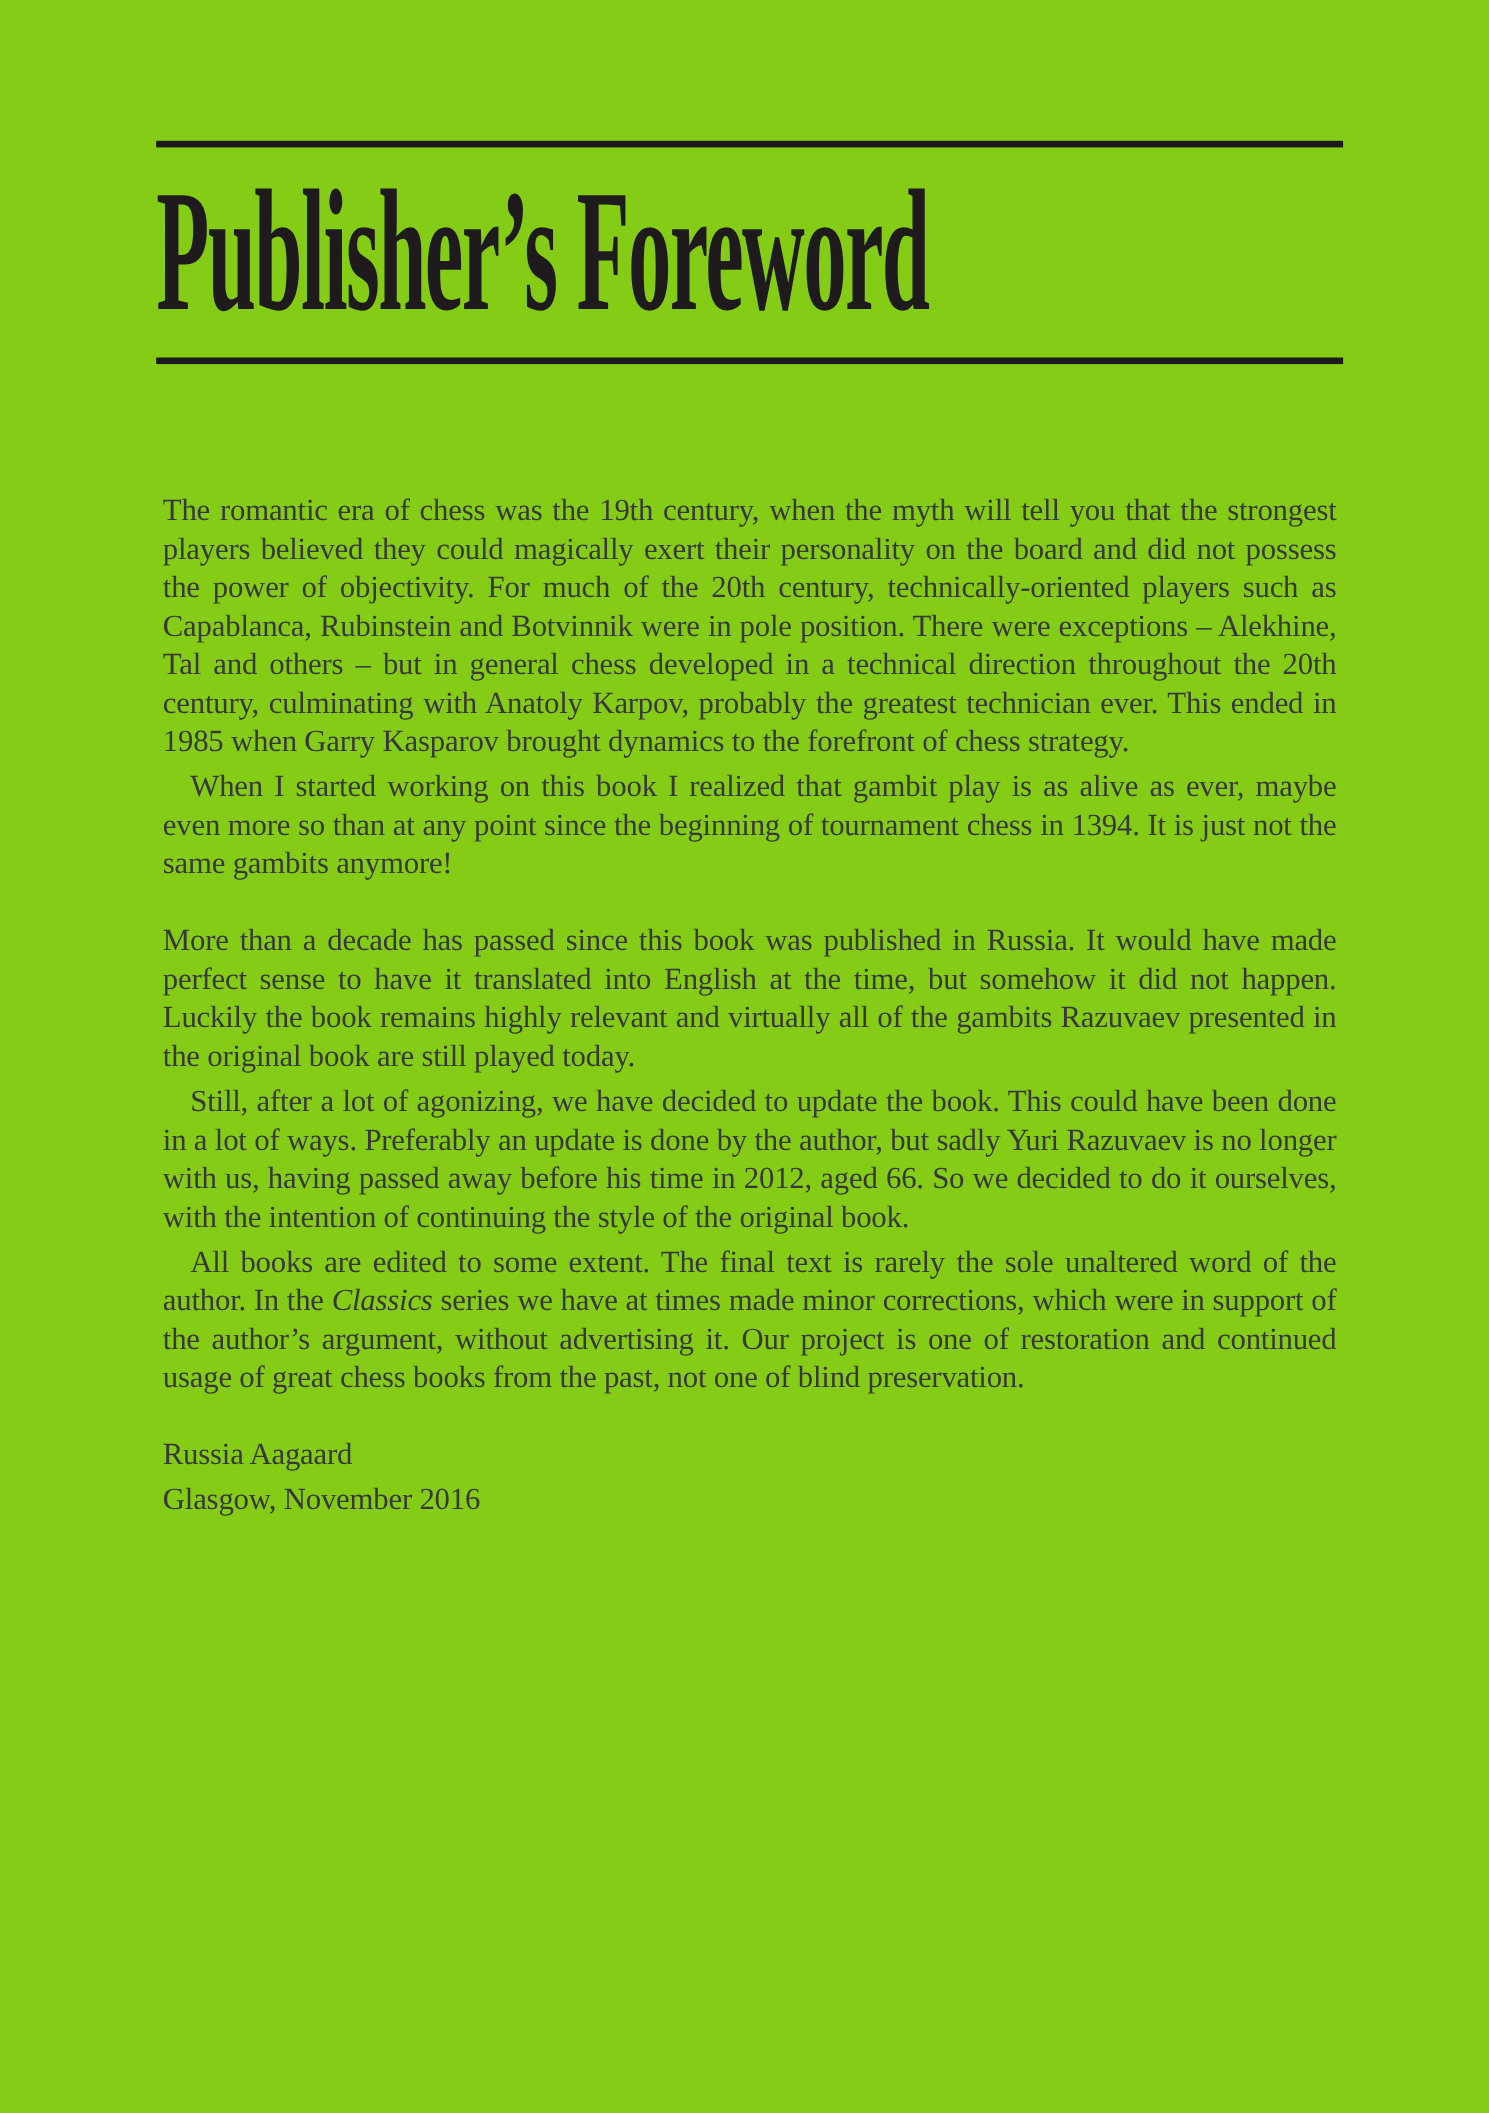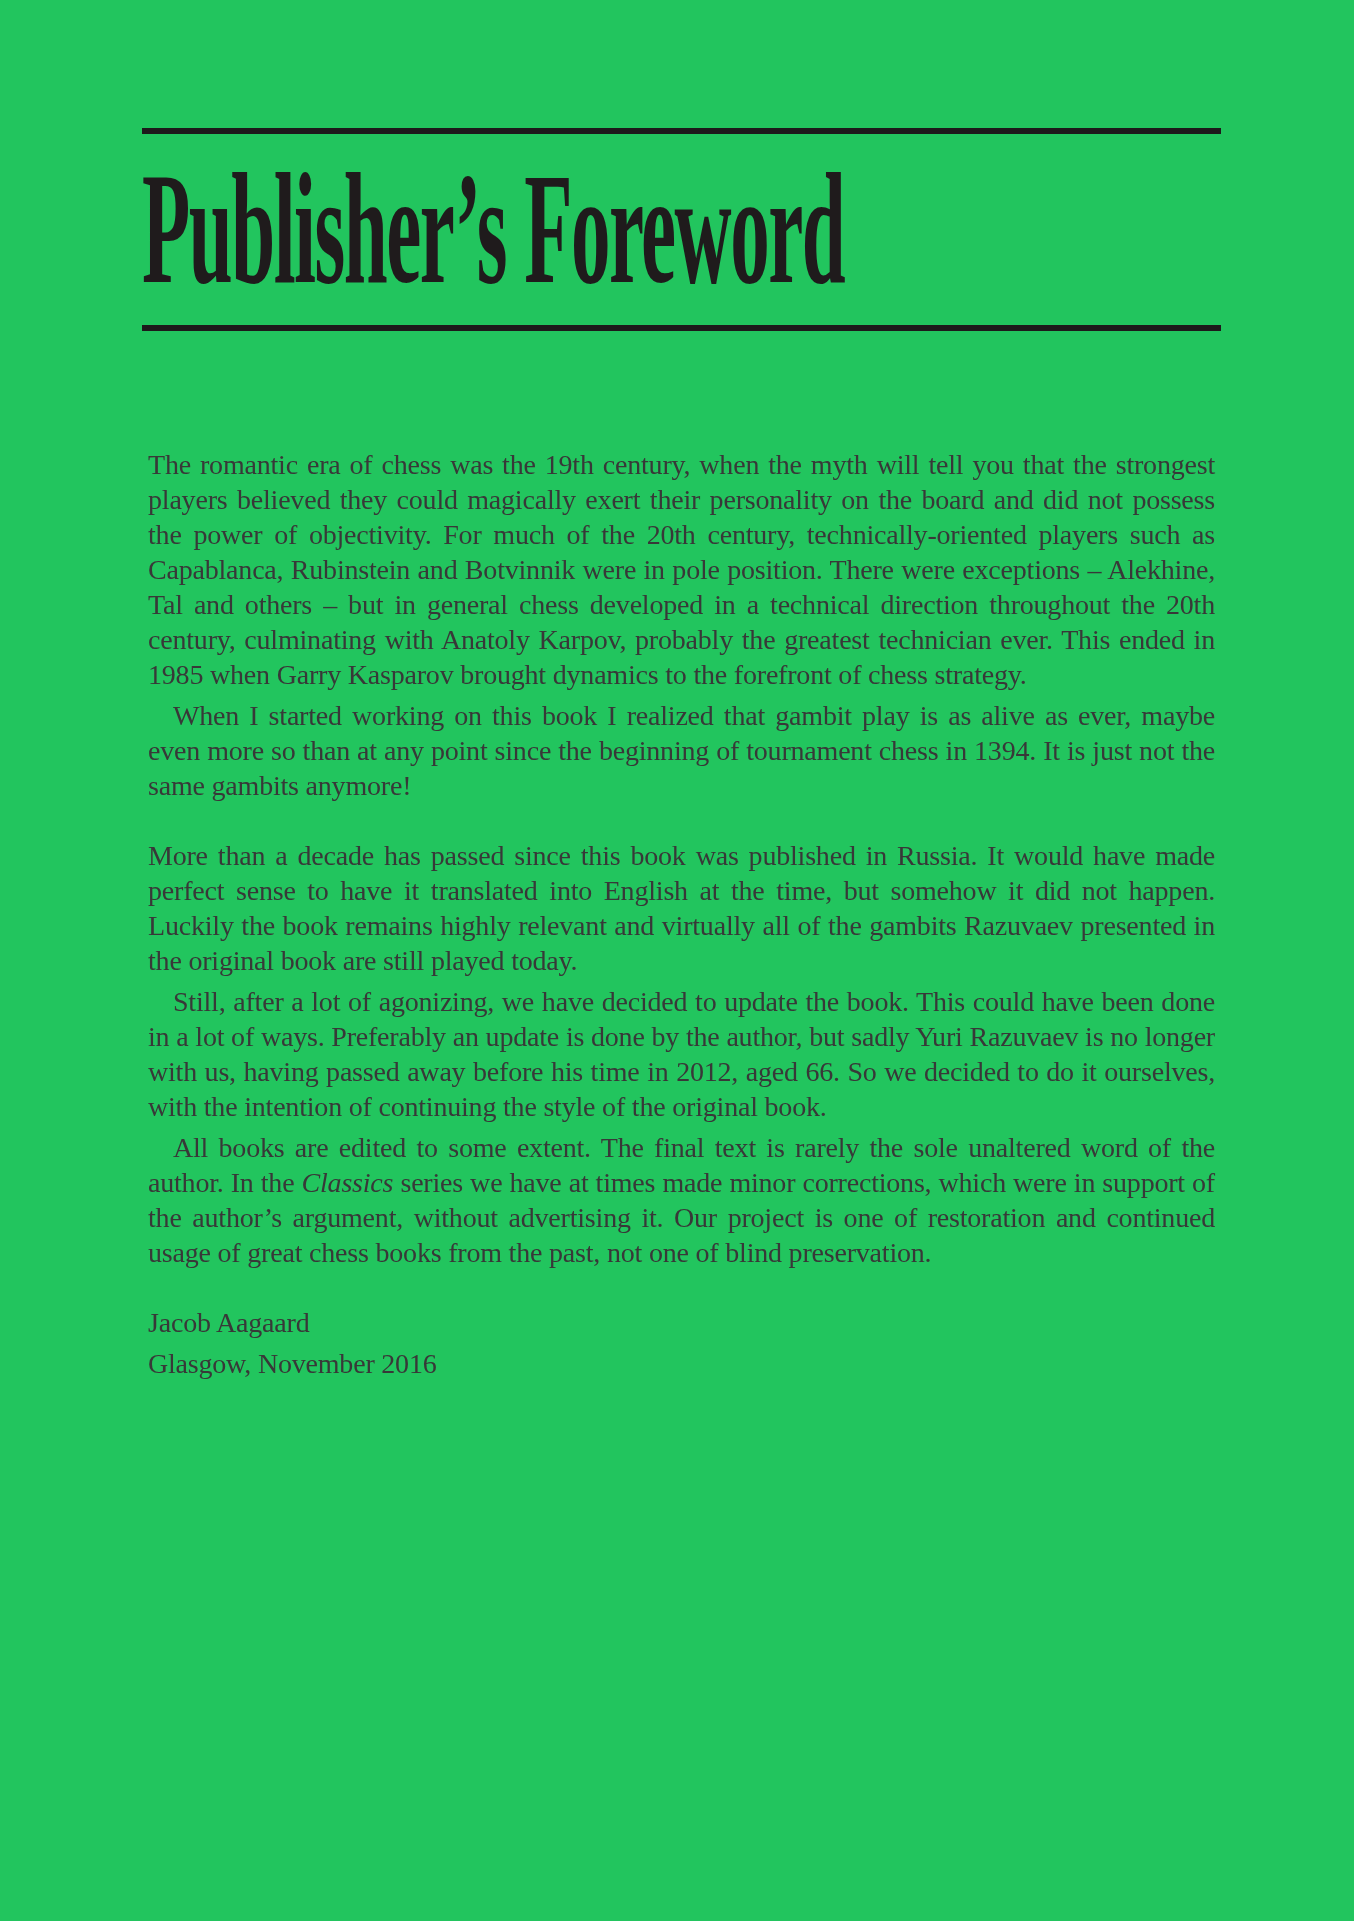--- a/index.html
+++ b/index.html
@@ -4,21 +4,21 @@
 <style>
   html, body {
     margin: 0;
     padding: 0;
     background: #e8e8e8;
   }
   .page {
     position: relative;
     width: 1354px;
     height: 1921px;
-    background: #22c55e;
+    background: #84cc16;
     overflow: hidden;
     font-family: "Liberation Serif", serif;
   }
   .rule {
     position: absolute;
     left: 142px;
     width: 1079px;
     height: 6px;
     background: #1d1a1b;
   }
@@ -81,19 +81,19 @@
     <p class="indent">When I started working on this book I realized that gambit play is as alive as ever, maybe even more so than at any point since the beginning of tournament chess in 1394. It is just not the same gambits anymore!</p>
 
     <p class="space-before">More than a decade has passed since this book was published in Russia. It would have made perfect sense to have it translated into English at the time, but somehow it did not happen. Luckily the book remains highly relevant and virtually all of the gambits Razuvaev presented in the original book are still played today.</p>
 
     <p class="indent">Still, after a lot of agonizing, we have decided to update the book. This could have been done in a lot of ways. Preferably an update is done by the author, but sadly Yuri Razuvaev is no longer with us, having passed away before his time in 2012, aged 66. So we decided to do it ourselves, with the intention of continuing the style of the original book.</p>
 
     <p class="indent"><span>All books are edited to some extent. The final text is rarely the sole unaltered word of the author. In the </span><em>Classics</em><span> series we have at times made minor corrections, which were in support of the author’s argument, without advertising it. Our project is one of restoration and continued usage of great chess books from the past, not one of blind preservation.</span></p>
 
 
     <div class="signature">
-      <p>Jacob Aagaard</p>
+      <p>Russia Aagaard</p>
       <p>Glasgow, November 2016</p>
     </div>
 
   </div>
 
 </div>
 
 </body></html>

